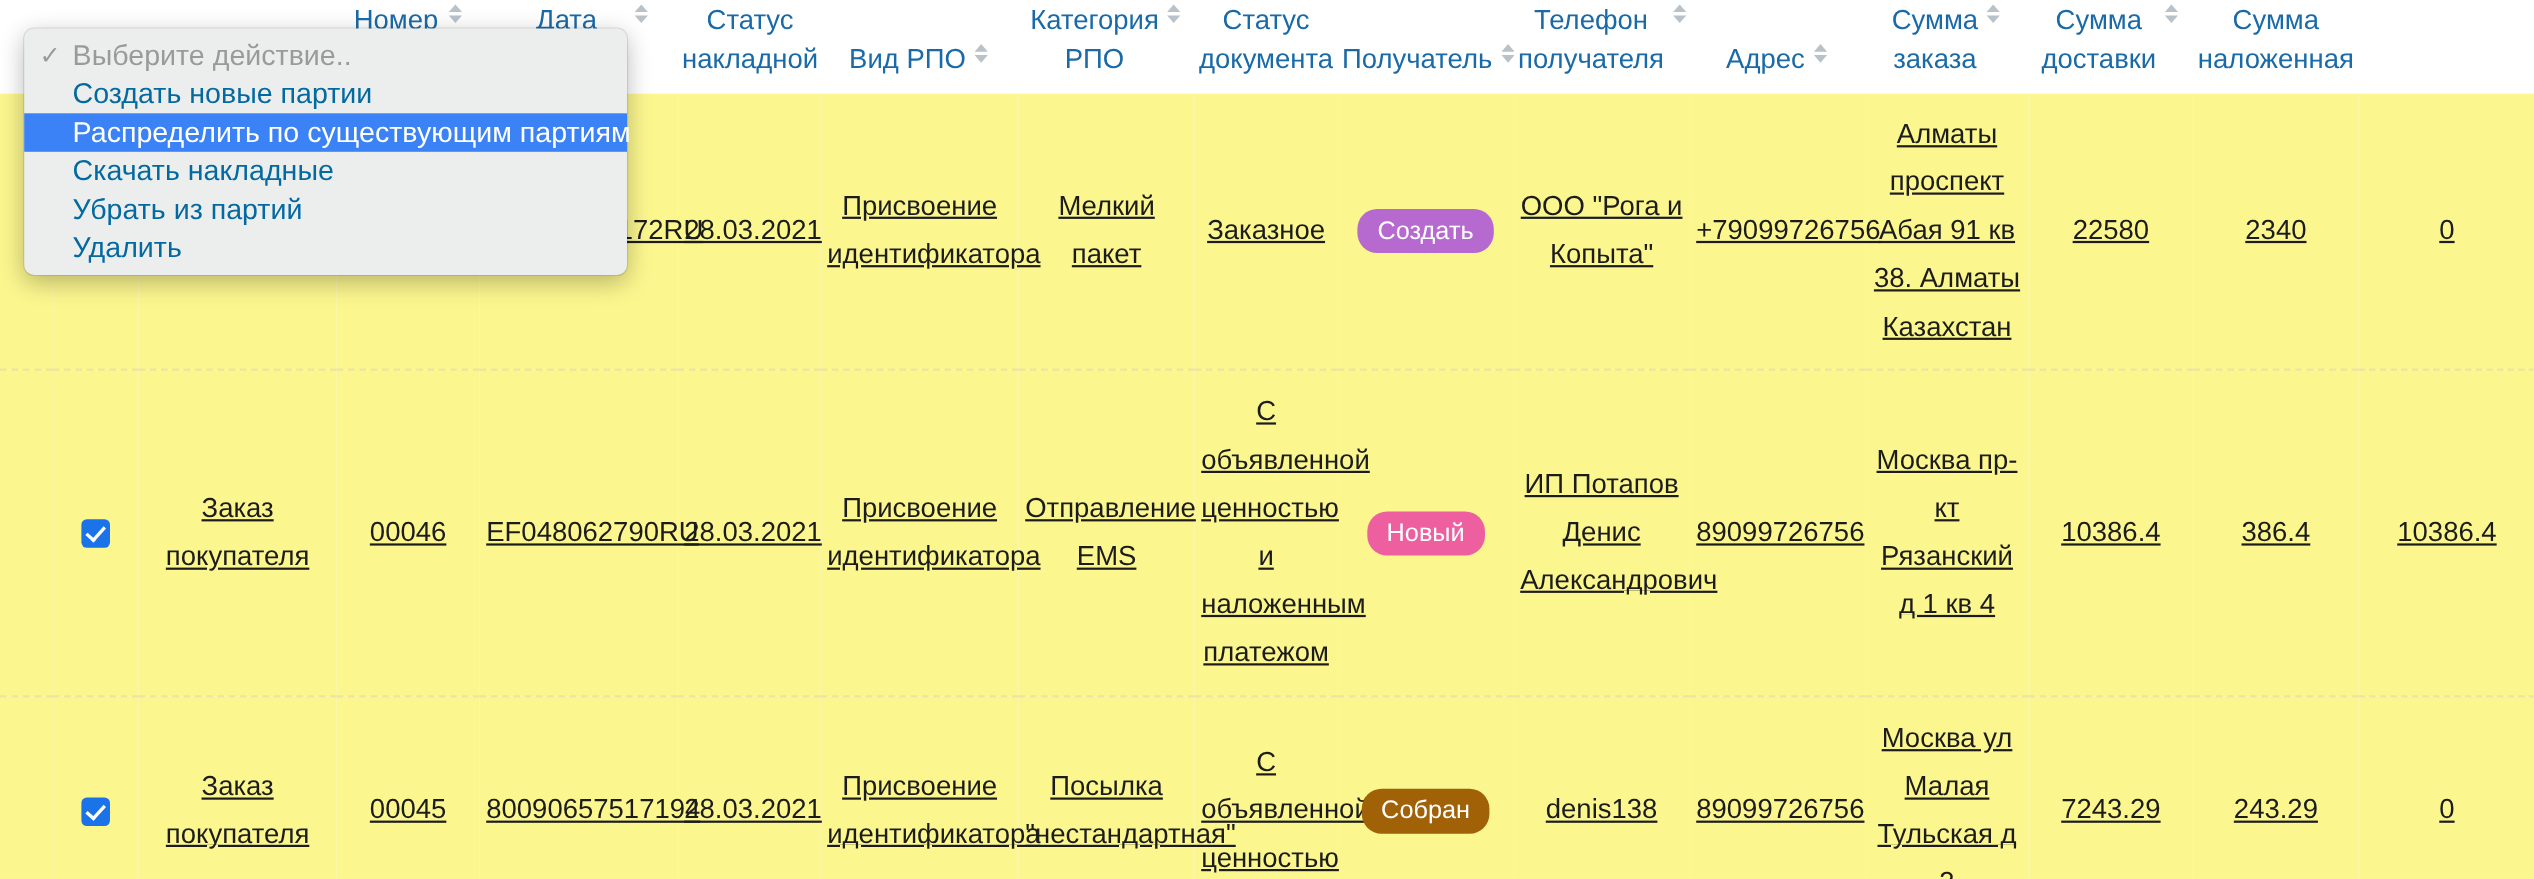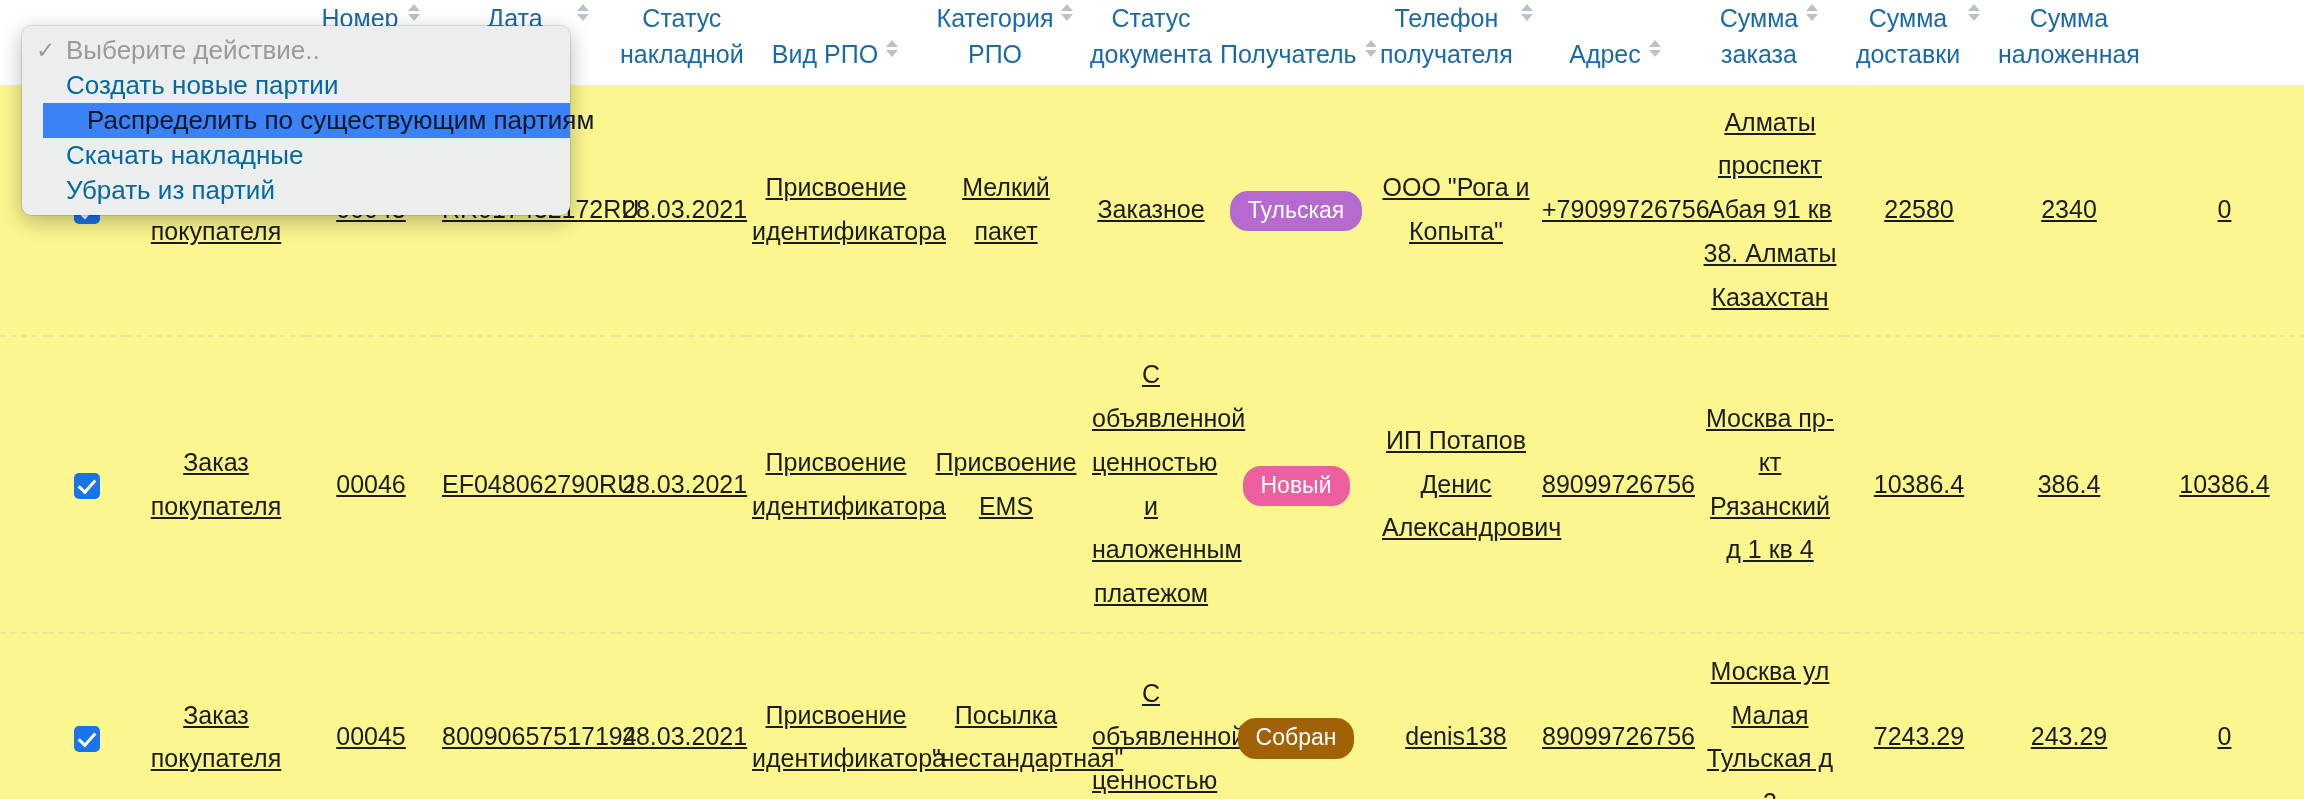--- a/index.html
+++ b/index.html
@@ -136,22 +136,21 @@
   .menu-item .tick{
     width:30px;
     flex:0 0 30px;
     font-size:23px;
     color:#9a9a9a;
     text-align:left;
   }
   .menu-item.disabled{color:#9a9a9a;}
   .menu-item.selected{
     background:#3b82f6;
-    color:#0f172a;
-    margin-left:21px;
+    color:#ffffff;
   }
   .menu-item .lbl{display:block;}
 </style>
 </head>
 <body>
 
 <div class="table-wrap">
   <table class="grid">
     <colgroup>
       <col style="width:48px">
@@ -314,41 +313,41 @@
           <span class="cbx"></span>
         </td>
         <td>Заказ покупателя</td>
         <td class="num">00043</td>
         <td class="num">RR017432172RU</td>
         <td class="num">28.03.2021</td>
         <td>Присвоение идентификатора</td>
         <td>Мелкий пакет</td>
         <td>Заказное</td>
         <td>
-          <span class="badge shipped">Тульская</span>
+          <span class="badge shipped">Создать</span>
         </td>
         <td>ООО "Рога и Копыта"</td>
         <td class="num">+79099726756</td>
         <td>Алматы проспект Абая 91 кв 38. Алматы Казахстан</td>
         <td class="num">22580</td>
         <td class="num">2340</td>
         <td class="num">0</td>
       </tr>
 
       <tr>
         <td></td>
         <td>
           <span class="cbx"></span>
         </td>
         <td>Заказ покупателя</td>
         <td class="num">00046</td>
         <td class="num">EF048062790RU</td>
         <td class="num">28.03.2021</td>
         <td>Присвоение идентификатора</td>
-        <td>Присвоение EMS</td>
+        <td>Отправление EMS</td>
         <td>С объявленной ценностью и наложенным платежом</td>
         <td>
           <span class="badge new">Новый</span>
         </td>
         <td>ИП Потапов Денис Александрович</td>
         <td class="num">89099726756</td>
         <td>Москва пр-кт Рязанский д 1 кв 4</td>
         <td class="num">10386.4</td>
         <td class="num">386.4</td>
         <td class="num">10386.4</td>
@@ -395,13 +394,17 @@
     <span class="lbl">Распределить по существующим партиям</span>
   </div>
   <div class="menu-item">
     <span class="tick"></span>
     <span class="lbl">Скачать накладные</span>
   </div>
   <div class="menu-item">
     <span class="tick"></span>
     <span class="lbl">Убрать из партий</span>
   </div>
+  <div class="menu-item">
+    <span class="tick"></span>
+    <span class="lbl">Удалить</span>
+  </div>
 </div>
 
 </body></html>

